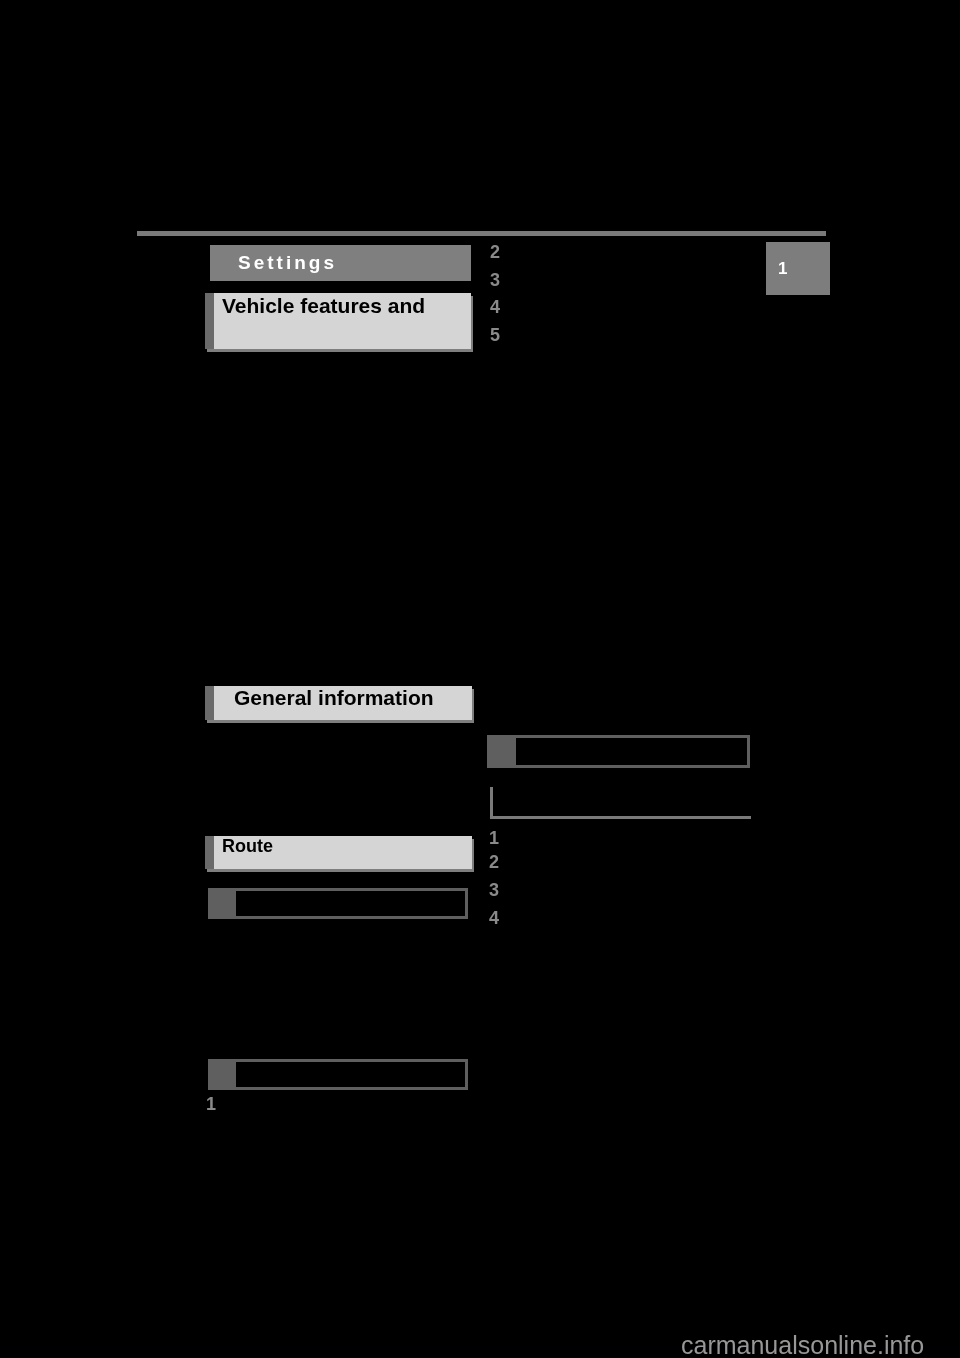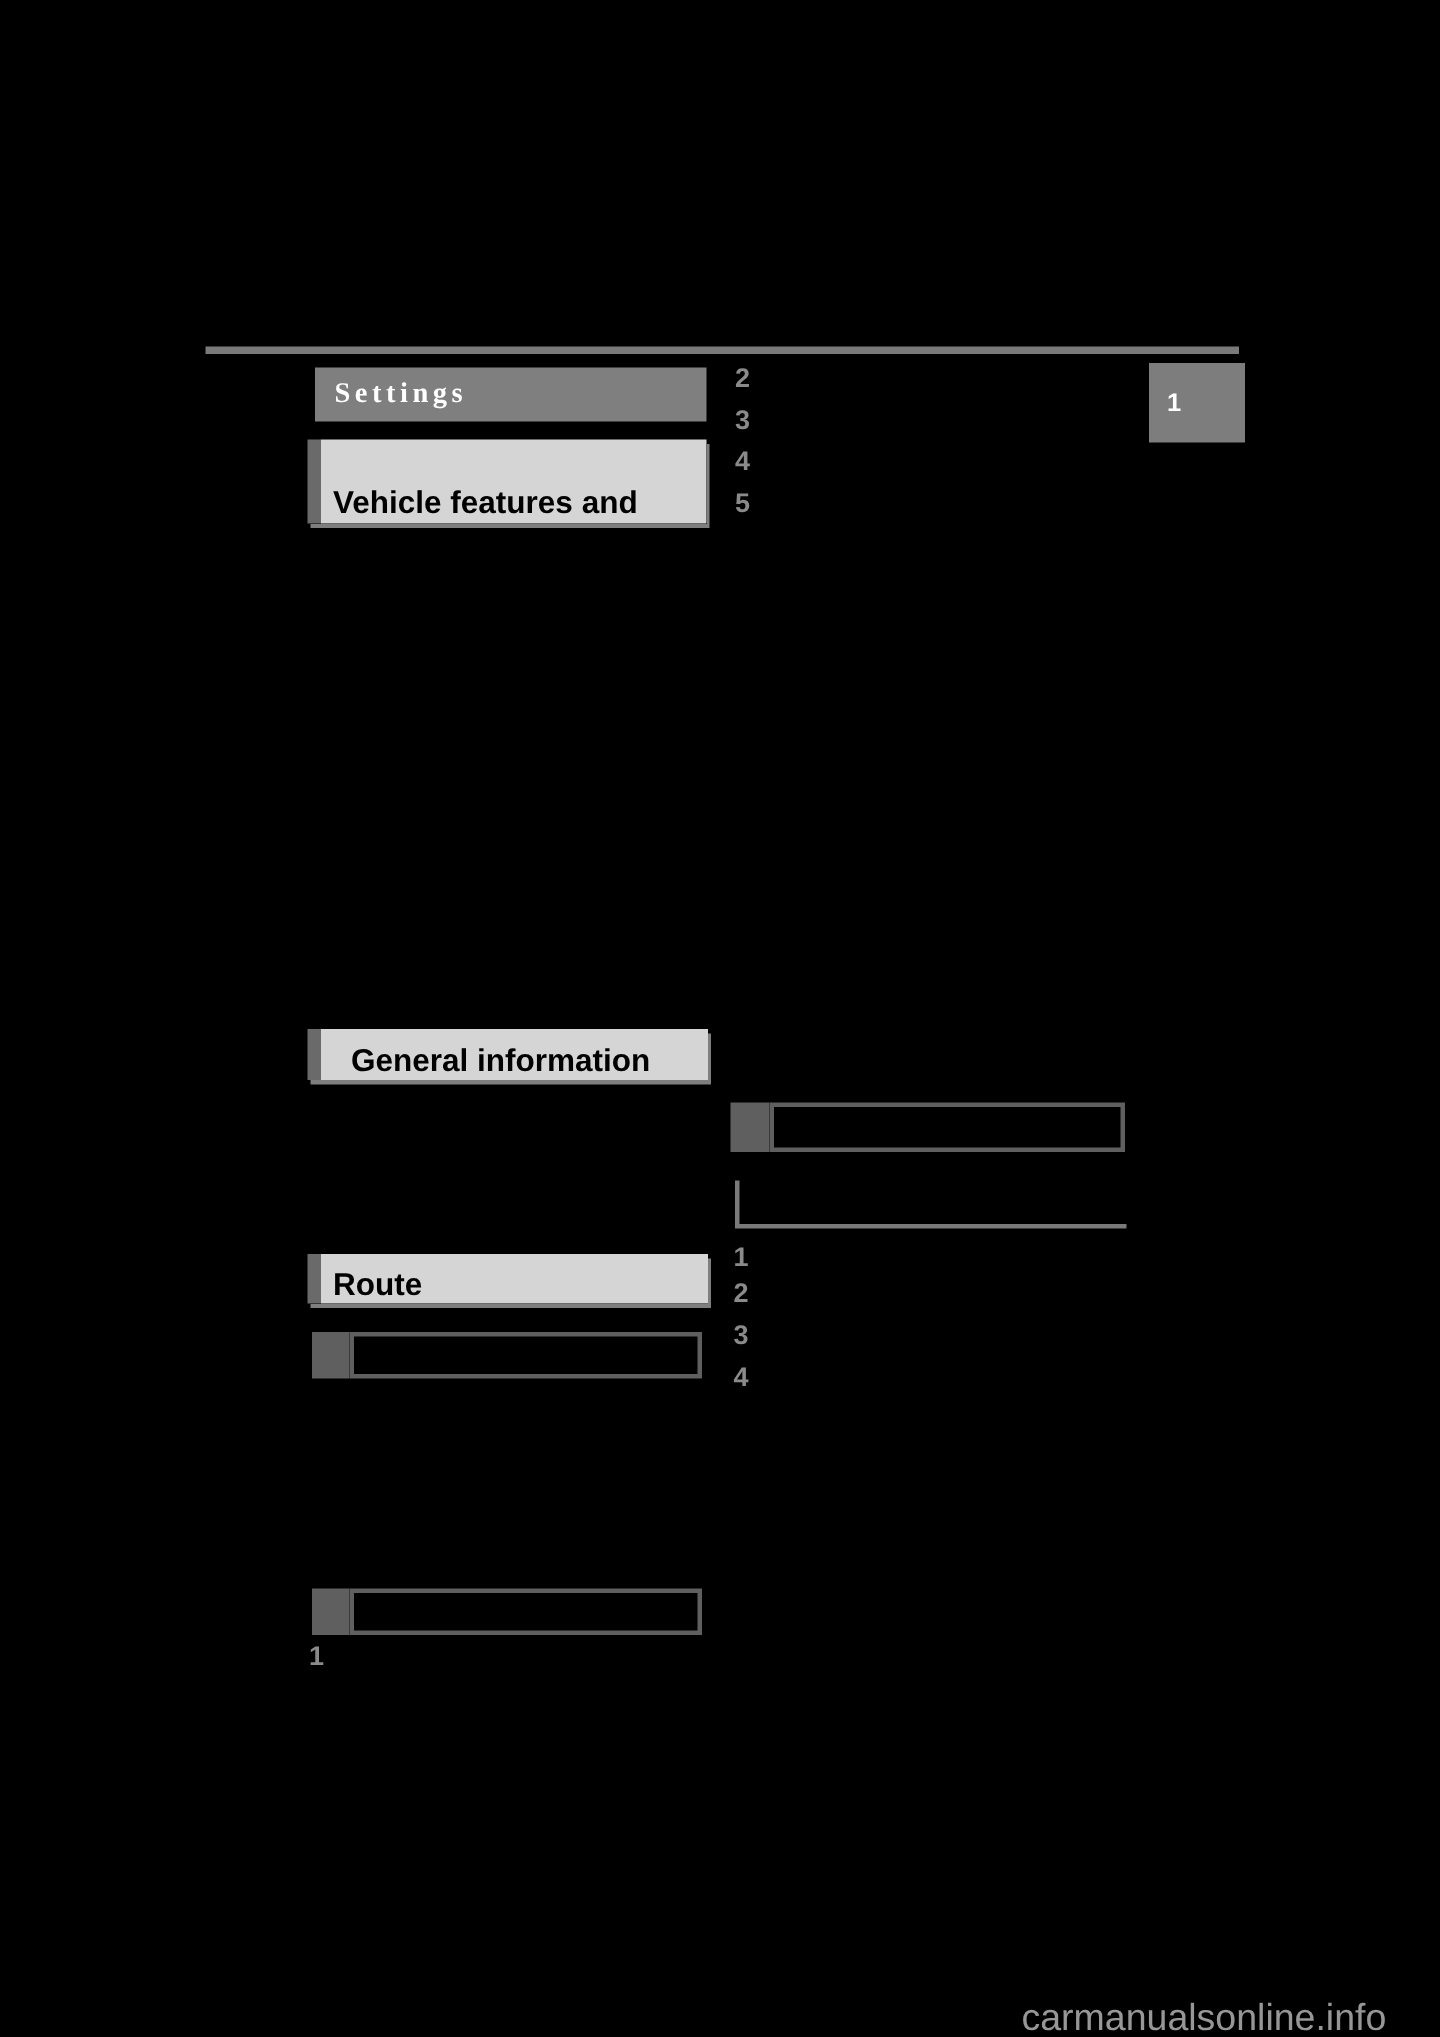--- a/index.html
+++ b/index.html
@@ -23,41 +23,41 @@
     display:flex; align-items:center;
     padding-left:12px; box-sizing:border-box;
   }
 
   
   .header-dark {
     left:210px; top:245px; width:261px; height:36px;
     background:#7f7f7f; color:#ffffff;
     font-size:19px; font-weight:bold; letter-spacing:3px;
     display:flex; align-items:center;
-    padding-left:13px; box-sizing:border-box;font-family:Liberation Serif, serif;
+    padding-left:28px; box-sizing:border-box;
   }
 
   
   .header-light {
     display:flex;
     box-shadow:2px 3px 0 #7e7e7e;
   }
   .header-light .accent { width:9px; background:#6a6a6a; }
   .header-light .body {
     flex:1; background:#d5d5d5; color:#000000;
     font-weight:bold;
     padding-left:8px; box-sizing:border-box;
-    display:flex; flex-direction:column; justify-content:flex-end;
+    display:flex; flex-direction:column; justify-content:space-between;
   }
   .hl-vehicle { left:205px; top:293px; width:266px; height:56px; }
   .hl-vehicle .body { font-size:21px; line-height:26px; }
   .hl-general { left:205px; top:686px; width:267px; height:34px; }
   .hl-general .body { font-size:21px;padding-left:20px; }
   .hl-route { left:205px; top:836px; width:267px; height:33px; }
-  .hl-route .body { font-size:21px; }
+  .hl-route .body { font-size:18px; }
 
   
   .step-num {
     color:#8a8a8a; font-weight:bold; font-size:18px; line-height:1;
   }
 
   
   .label-box { display:flex; }
   .label-box .sq { background:#5f5f5f; }
   .label-box .outline {

